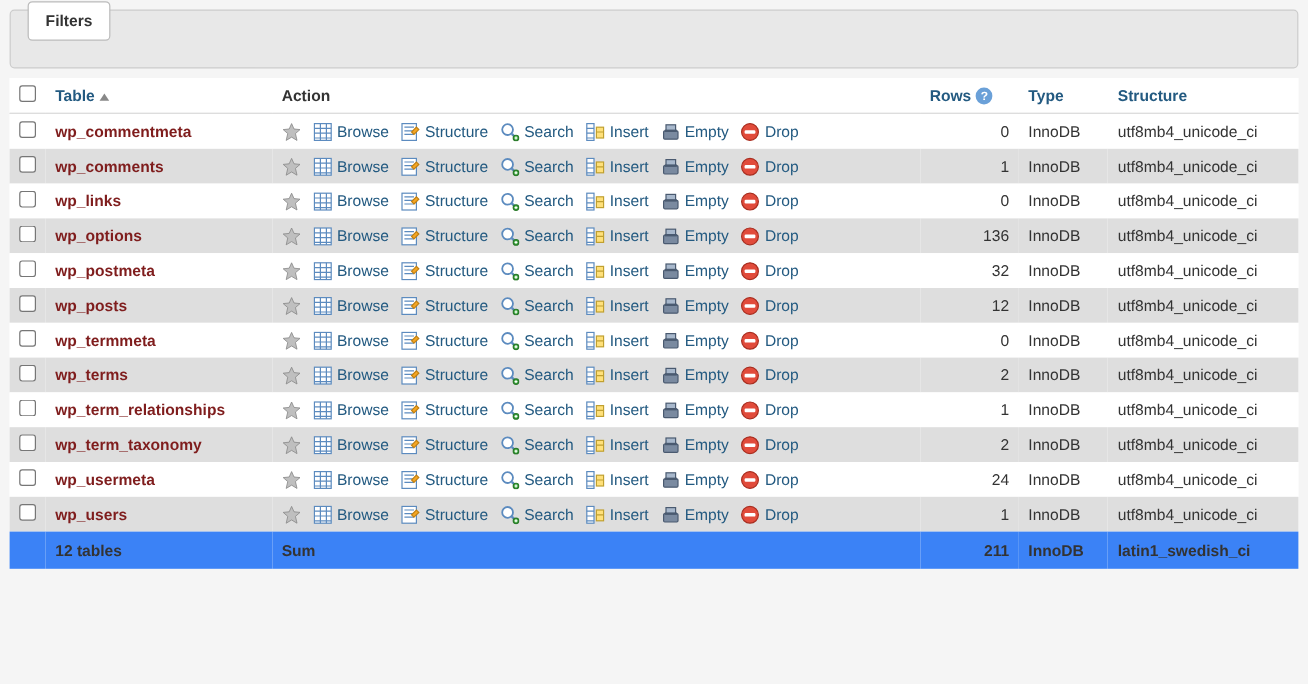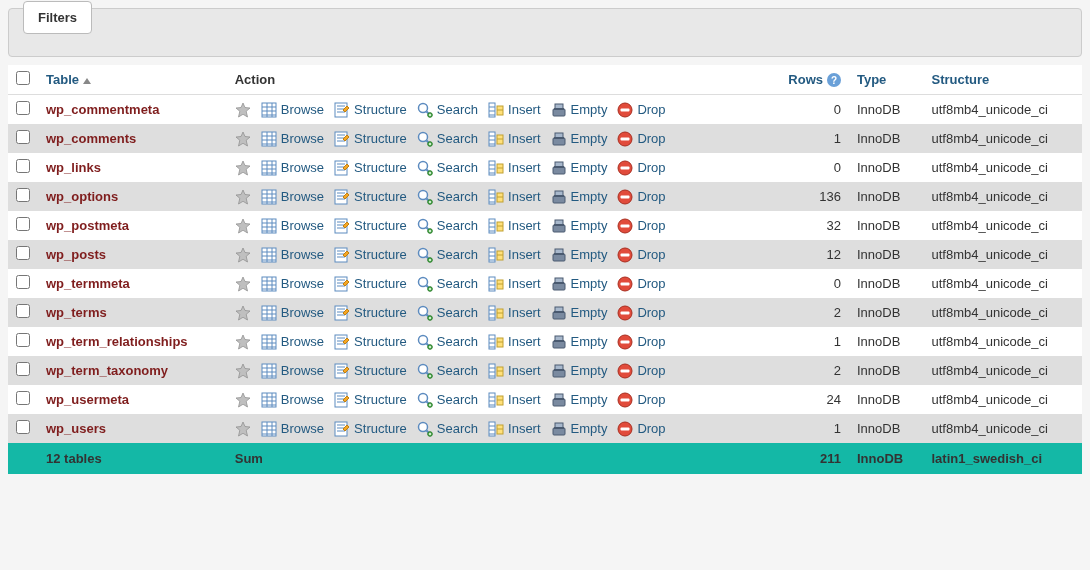--- a/index.html
+++ b/index.html
@@ -48,21 +48,21 @@
     thead th {
       text-align: left;
       font-weight: bold;
       padding: 6px 8px;
       background: #fff;
       border-bottom: 1px solid #ddd;
       color: #333;
       white-space: nowrap;
     }
     thead th.link-header { color: #235a81; cursor: pointer; }
-    thead th.rows-col { text-align: right; }
+    thead th.rows-col { text-align: left; }
     tbody tr.odd { background: #fff; }
     tbody tr.even { background: #dedede; }
     tbody td {
       padding: 6px 8px;
       vertical-align: middle;
       white-space: nowrap;
       color: #333;
     }
     td.cb-col { width: 24px; }
     td.name-col a { color: #7f1d1d; text-decoration: none; font-weight: bold; }
@@ -90,21 +90,21 @@
     }
     .info-circle {
       display: inline-flex; width: 14px; height: 14px;
       border-radius: 50%; background: #6aa0d8;
       align-items: center; justify-content: center;
       margin-left: 4px; vertical-align: middle;
     }
     .info-circle::after {
       content: "?"; color: #fff; font-size: 10px; font-weight: bold;
     }
-    tfoot td { font-weight: bold; padding: 8px; background: #14b8a6; margin-left: 19px; }
+    tfoot td { font-weight: bold; padding: 8px; background: #3b82f6; margin-left: 19px; }
     tfoot td.rows-col { text-align: right; }
     input[type="checkbox"]{ width:14px; height:14px; }
   </style>
 </head>
 <body>
 
 <div class="filters-container">
   <div class="filters-tab">Filters</div>
 </div>
 

